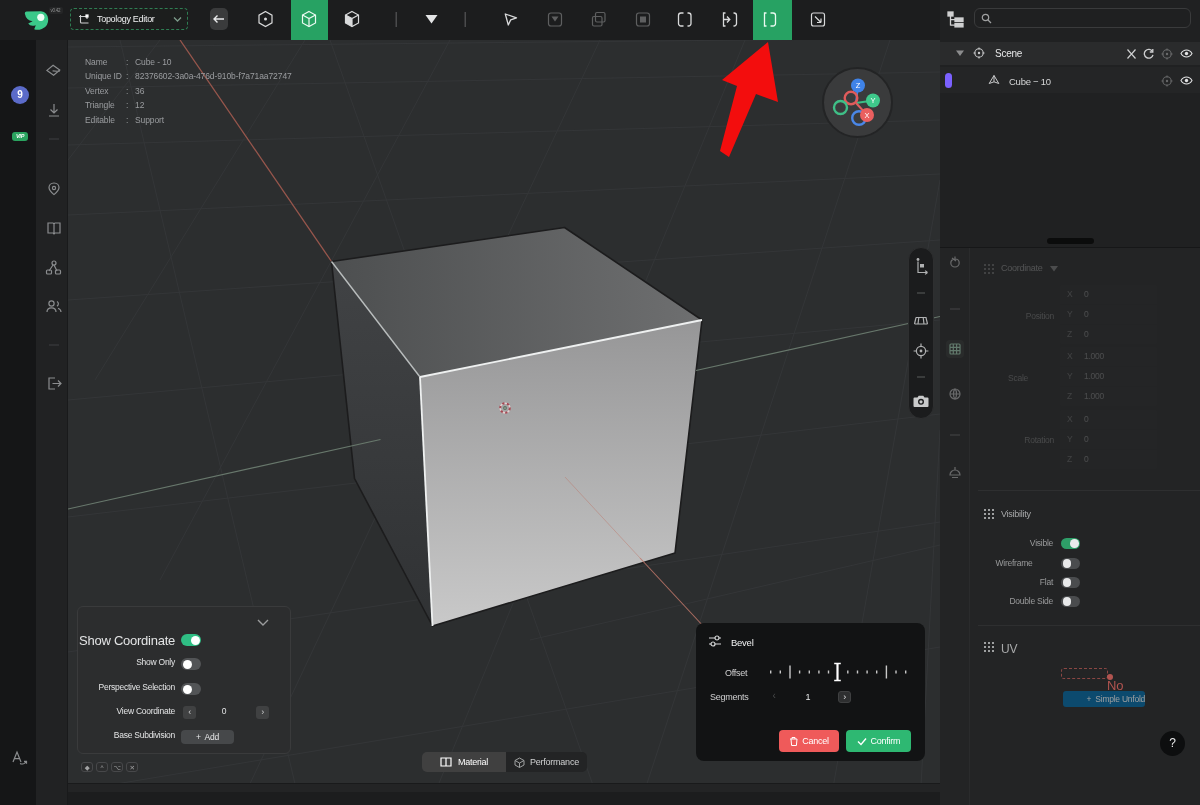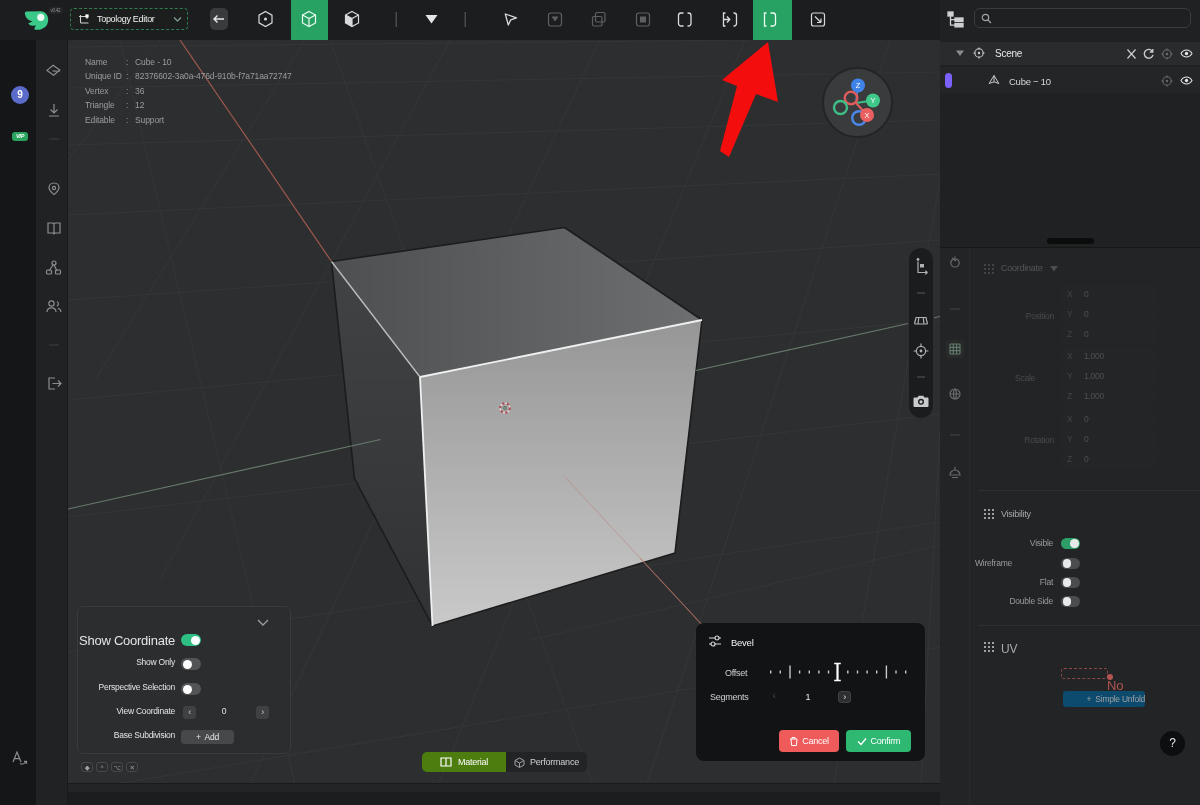--- a/index.html
+++ b/index.html
@@ -147,21 +147,21 @@
     <div class="abs" style="left:113px; top:690px; width:53px; height:14px; background:#46484a; border-radius:4px; color:#e8e9ea; font-size:8.5px; text-align:center; line-height:14px;">+&nbsp; Add</div>
 
     <div class="abs" style="left:13px; top:722px; width:12px; height:10px; border:1px solid #47484a; background:#2c2d2e; border-radius:3px; color:#a2a3a4; font-size:6.5px; text-align:center; line-height:9px;">◆</div>
     <div class="abs" style="left:28px; top:722px; width:12px; height:10px; border:1px solid #47484a; background:#2c2d2e; border-radius:3px; color:#a2a3a4; font-size:6.5px; text-align:center; line-height:9px;">^</div>
     <div class="abs" style="left:43px; top:722px; width:12px; height:10px; border:1px solid #47484a; background:#2c2d2e; border-radius:3px; color:#a2a3a4; font-size:6.5px; text-align:center; line-height:9px;">⌥</div>
     <div class="abs" style="left:58px; top:722px; width:12px; height:10px; border:1px solid #47484a; background:#2c2d2e; border-radius:3px; color:#a2a3a4; font-size:6.5px; text-align:center; line-height:9px;">✕</div>
 
     <div class="abs" style="left:0; top:743px; width:872px; height:22px; background:#232425; border-top:1px solid #191a1b;"></div>
 
     <div class="abs" style="left:354px; top:712px; width:165px; height:20px; border-radius:5px; overflow:hidden; display:flex;">
-      <div style="width:84px; height:20px; background:#4d7c0f; color:#fff; font-size:9px; display:flex; align-items:center; justify-content:center; gap:6px;">
+      <div style="width:84px; height:20px; background:#404040; color:#fff; font-size:9px; display:flex; align-items:center; justify-content:center; gap:6px;">
         <svg width="12" height="10">
             <path d="M1 1 h10 v8 h-10 z M6 1 v8" stroke="#fff" stroke-width="1.2" fill="none"></path>
           </svg>Material</div>
       <div style="width:81px; height:20px; background:#232425; color:#cfd0d1; font-size:9px; display:flex; align-items:center; justify-content:center; gap:5px;">
         <svg width="11" height="11">
             <path d="M5.5 1 L10 3.5 L10 8 L5.5 10.5 L1 8 L1 3.5 Z M1 3.5 L5.5 6 L10 3.5 M5.5 6 L5.5 10.5" stroke="#9fa0a1" stroke-width="1" fill="none"></path>
           </svg>Performance</div>
     </div>
 
     <div class="abs" style="left:628px; top:583px; width:229px; height:138px; background:#121314; border-radius:8px;"></div>
@@ -429,21 +429,21 @@
         <span style="position:absolute;left:24px;top:3.5px;font-size:8.5px;color:#c9cacb;">0</span>
       </div>
     <div class="abs" style="left:90px; top:53px; width:97px; height:19px; background:#2b2c2d;">
         <span style="position:absolute;left:7px;top:3.5px;font-size:8.5px;color:#9fa0a1;">Y</span>
         <span style="position:absolute;left:24px;top:3.5px;font-size:8.5px;color:#c9cacb;">0</span>
       </div>
     <div class="abs" style="left:90px; top:73px; width:97px; height:19px; background:#2b2c2d; border-radius:0 0 3px 3px;">
         <span style="position:absolute;left:7px;top:3.5px;font-size:8.5px;color:#9fa0a1;">Z</span>
         <span style="position:absolute;left:24px;top:3.5px;font-size:8.5px;color:#c9cacb;">0</span>
       </div>
-    <div class="abs" style="left:26px; top:121px; width:58px; text-align:center; font-size:8.5px; color:#b9babb;">Scale</div>
+    <div class="abs" style="left:38px; top:121px; width:58px; text-align:left; font-size:8.5px; color:#b9babb;">Scale</div>
     <div class="abs" style="left:90px; top:95px; width:97px; height:19px; background:#2b2c2d; border-radius:3px 3px 0 0;">
         <span style="position:absolute;left:7px;top:3.5px;font-size:8.5px;color:#9fa0a1;">X</span>
         <span style="position:absolute;left:24px;top:3.5px;font-size:8.5px;color:#c9cacb;">1.000</span>
       </div>
     <div class="abs" style="left:90px; top:115px; width:97px; height:19px; background:#2b2c2d;">
         <span style="position:absolute;left:7px;top:3.5px;font-size:8.5px;color:#9fa0a1;">Y</span>
         <span style="position:absolute;left:24px;top:3.5px;font-size:8.5px;color:#c9cacb;">1.000</span>
       </div>
     <div class="abs" style="left:90px; top:135px; width:97px; height:19px; background:#2b2c2d; border-radius:0 0 3px 3px;">
         <span style="position:absolute;left:7px;top:3.5px;font-size:8.5px;color:#9fa0a1;">Z</span>
@@ -476,21 +476,21 @@
         <circle cx="2" cy="10" r="1"></circle>
         <circle cx="6" cy="10" r="1"></circle>
         <circle cx="10" cy="10" r="1"></circle>
       </g>
     </svg>
   <div class="abs" style="left:1001px; top:509px; font-size:9px; color:#a8a9aa;">Visibility</div>
   <div class="abs" style="left:975px; top:538px; width:78px; text-align:right; font-size:8.5px; color:#9a9b9c;">Visible</div>
   <div class="abs" style="left:1061px; top:537.5px; width:19px; height:11.5px; border-radius:6px; background:#2e9e68;">
       <div class="abs" style="right:1.5px; top:1.5px; width:8.5px; height:8.5px; border-radius:50%; background:#e8e9ea;"></div>
     </div>
-  <div class="abs" style="left:975px; top:558px; width:78px; text-align:left; font-size:8.5px; color:#9a9b9c;">Wireframe</div>
+  <div class="abs" style="left:975px; top:558px; width:78px; text-align:center; font-size:8.5px; color:#9a9b9c;">Wireframe</div>
   <div class="abs" style="left:1061px; top:557.5px; width:19px; height:11.5px; border-radius:6px; background:#4a4c4e;">
       <div class="abs" style="left:1.5px; top:1.5px; width:8.5px; height:8.5px; border-radius:50%; background:#e8e9ea;"></div>
     </div>
   <div class="abs" style="left:975px; top:577px; width:78px; text-align:right; font-size:8.5px; color:#9a9b9c;">Flat</div>
   <div class="abs" style="left:1061px; top:576.5px; width:19px; height:11.5px; border-radius:6px; background:#4a4c4e;">
       <div class="abs" style="left:1.5px; top:1.5px; width:8.5px; height:8.5px; border-radius:50%; background:#e8e9ea;"></div>
     </div>
   <div class="abs" style="left:975px; top:596px; width:78px; text-align:right; font-size:8.5px; color:#9a9b9c;">Double Side</div>
   <div class="abs" style="left:1061px; top:595.5px; width:19px; height:11.5px; border-radius:6px; background:#4a4c4e;">
       <div class="abs" style="left:1.5px; top:1.5px; width:8.5px; height:8.5px; border-radius:50%; background:#e8e9ea;"></div>

